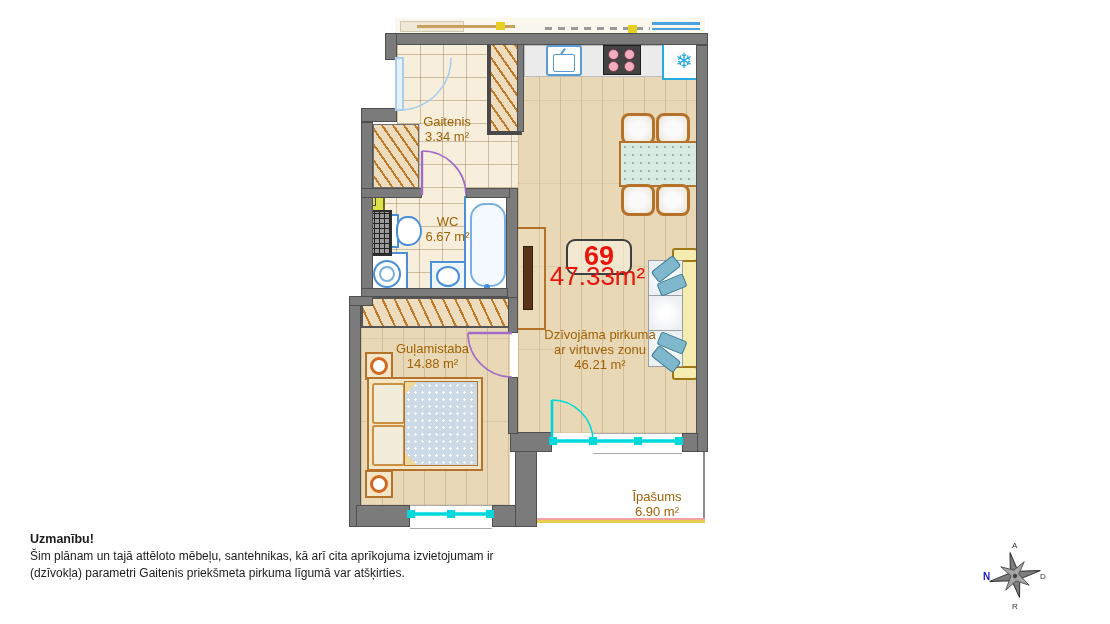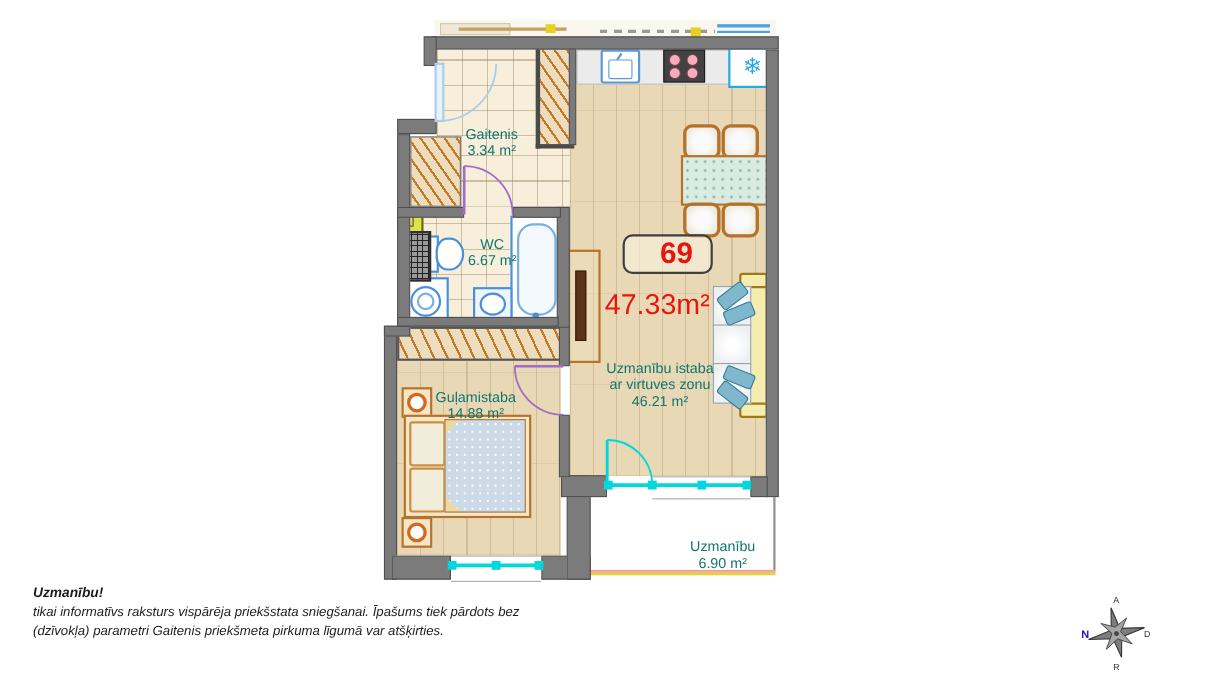--- a/index.html
+++ b/index.html
@@ -15,40 +15,40 @@
     background-image:repeating-linear-gradient(90deg,rgba(120,90,40,.20) 0 1px,transparent 1px 21px),
                      repeating-linear-gradient(0deg,rgba(120,90,40,.10) 0 1px,transparent 1px 83px);}
   .floor-tile{position:absolute;background-color:#f7efdc;
     background-image:repeating-linear-gradient(90deg,rgba(140,115,70,.40) 0 1px,transparent 1px 23px),
                      repeating-linear-gradient(0deg,rgba(140,115,70,.40) 0 1px,transparent 1px 23px);}
   .loggia{position:absolute;background:#ffffff;border-right:2px solid #8d8d8d;}
   
   .hatch{position:absolute;background-color:#eddcbd;border:1px solid #6e6e6e;
     background-image:repeating-linear-gradient(55deg,transparent 0 5px,#c07a28 5px 7px,transparent 7px 9px);}
   
-  .room-label{position:absolute;color:#0f766e;font-size:13px;line-height:15px;text-align:center;}
+  .room-label{position:absolute;color:#a16207;font-size:13px;line-height:15px;text-align:center;}
   .unit-badge{position:absolute;border:2px solid #3f3f3f;border-radius:9px;background:rgba(250,245,230,.55);
     color:#e9150d;font-weight:bold;font-size:27px;text-align:center;line-height:31px;}
   .area-total{position:absolute;color:#e9150d;font-size:26px;font-weight:normal;text-align:center;}
   
   .blue-fix{position:absolute;background:#fff;border:2px solid #4a90d9;}
   .counter{position:absolute;background:#ebebeb;border:1px solid #bdbdbd;}
   .stove{position:absolute;background:#424242;border:1px solid #1f1f1f;}
   .burner{position:absolute;width:9px;height:9px;border-radius:50%;background:#f2aebe;border:1px solid #7a3c4c;}
   .fridge{position:absolute;background:#fdfdfd;border:2px solid #29abe2;color:#29abe2;
     font-size:21px;text-align:center;line-height:32px;}
   .chair{position:absolute;width:28px;height:26px;border:3px solid #b5722a;border-radius:8px;
     background:radial-gradient(circle at 50% 50%,#fafafa 40%,#e9e2d2 100%);}
   .table{position:absolute;background-color:#d9ebe3;border:2px solid #b5722a;
     background-image:radial-gradient(rgba(90,140,120,.55) 1px,transparent 1.4px);background-size:8px 8px;}
   .cushion{position:absolute;background:#edf0f2;border:1px solid #9aa0a6;
     background-image:radial-gradient(circle at 50% 50%,#ffffff 20%,transparent 75%);}
   .pillow{position:absolute;width:26px;height:12px;background:#7fb8cc;border:1px solid #3a7a94;border-radius:3px;}
   .sofa-frame{position:absolute;background:#f5ecb0;border:2px solid #a07818;border-radius:3px;}
-  .disclaimer{position:absolute;left:30px;top:531px;width:470px;color:#1c1c1c;font-size:12px;line-height:16.8px;font-style:italic;}
+  .disclaimer{position:absolute;left:30px;top:531px;width:470px;color:#1c1c1c;font-size:12px;line-height:16.8px;}
   .disclaimer .t{font-weight:bold;font-size:12.5px;}
   svg.overlay{position:absolute;left:0;top:0;pointer-events:none;}
 </style>
 </head>
 <body>
 
 <div class="abs" style="left:395px;top:18px;width:310px;height:15px;background:#faf7ef;">
   <div class="abs" style="left:5px;top:3px;width:62px;height:9px;background:#efe8d6;border:1px solid #cfc6ae;"></div>
   <div class="abs" style="left:22px;top:7px;width:98px;height:3px;background:#c8a060;"></div>
   <div class="abs" style="left:101px;top:4px;width:9px;height:8px;background:#e8d020;"></div>
@@ -196,43 +196,43 @@
 </svg>
 
 <div class="room-label" style="left:397px;top:114px;width:100px;">
   <div>Gaitenis</div>
   <div>3.34 m²</div>
 </div>
 <div class="room-label" style="left:400px;top:214px;width:95px;">
   <div>WC</div>
   <div>6.67 m²</div>
 </div>
-<div class="room-label" style="left:375px;top:353px;width:115px;">
+<div class="room-label" style="left:375px;top:341px;width:115px;">
   <div>Guļamistaba</div>
   <div>14.88 m²</div>
 </div>
 <div class="room-label" style="left:538px;top:327px;width:124px;">
-  <div>Uzmanību istaba</div>
+  <div>Dzīvojāma pirkuma</div>
   <div>ar virtuves zonu</div>
   <div>46.21 m²</div>
 </div>
 <div class="room-label" style="left:612px;top:489px;width:90px;">
-  <div>Uzmanību</div>
+  <div>Īpašums</div>
   <div>6.90 m²</div>
 </div>
-<div class="unit-badge" style="left:566px;top:213px;width:62px;height:32px;padding-left:16px;">
+<div class="unit-badge" style="left:566px;top:239px;width:62px;height:32px;">
   <span>69</span>
 </div>
 <div class="area-total" style="left:540px;top:261px;width:115px;">
   <span>47.33m²</span>
 </div>
 
 <div class="disclaimer">
   <div class="t">Uzmanību!</div>
-  <div>tikai informatīvs raksturs vispārēja priekšstata sniegšanai. Īpašums tiek pārdots bez</div>
+  <div>Šim plānam un tajā attēloto mēbeļu, santehnikas, kā arī cita aprīkojuma izvietojumam ir</div>
   <div>(dzīvokļa) parametri Gaitenis priekšmeta pirkuma līgumā var atšķirties.</div>
 </div>
 
 <svg class="abs" style="left:982px;top:538px;" width="66" height="74" viewBox="0 0 66 74">
   <g transform="rotate(-12 33 38)">
     <polygon points="33,14 37,34 59,38 37,42 33,60 29,42 7,38 29,34" fill="#7d7d7d" stroke="#333" stroke-width="1"></polygon>
     <polygon points="45,26 37,37 45,50 33,43 21,50 29,37 21,26 33,32" fill="#a5a5a5" stroke="#444" stroke-width="0.8"></polygon>
     <circle cx="33" cy="38" r="2.2" fill="#444"></circle>
   </g>
   <text x="1" y="42" font-size="10" font-weight="bold" fill="#1a1acc" font-family="Liberation Sans, sans-serif">N</text>

